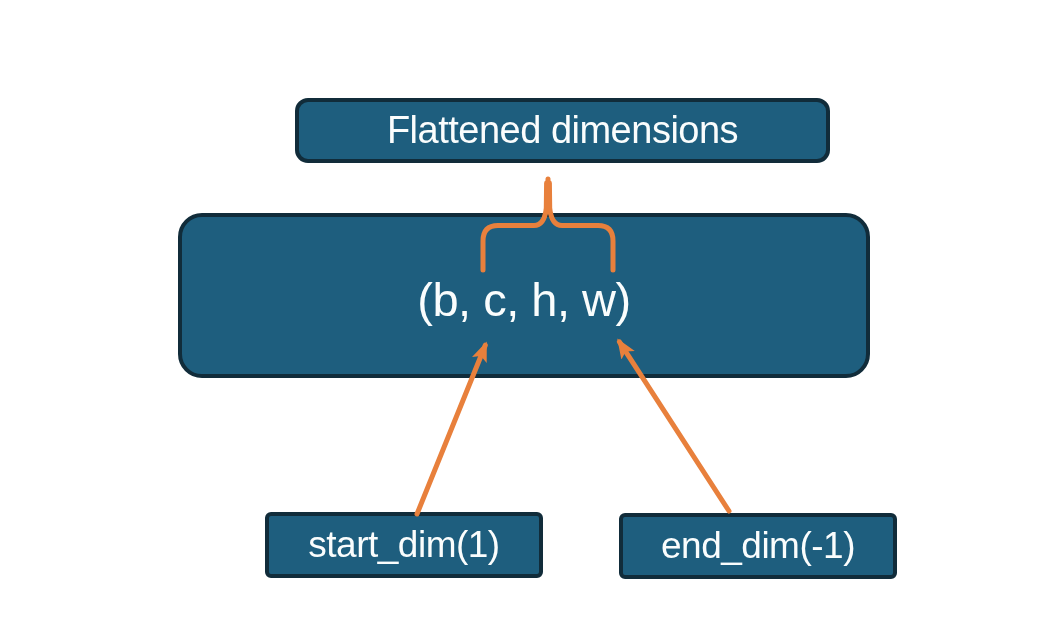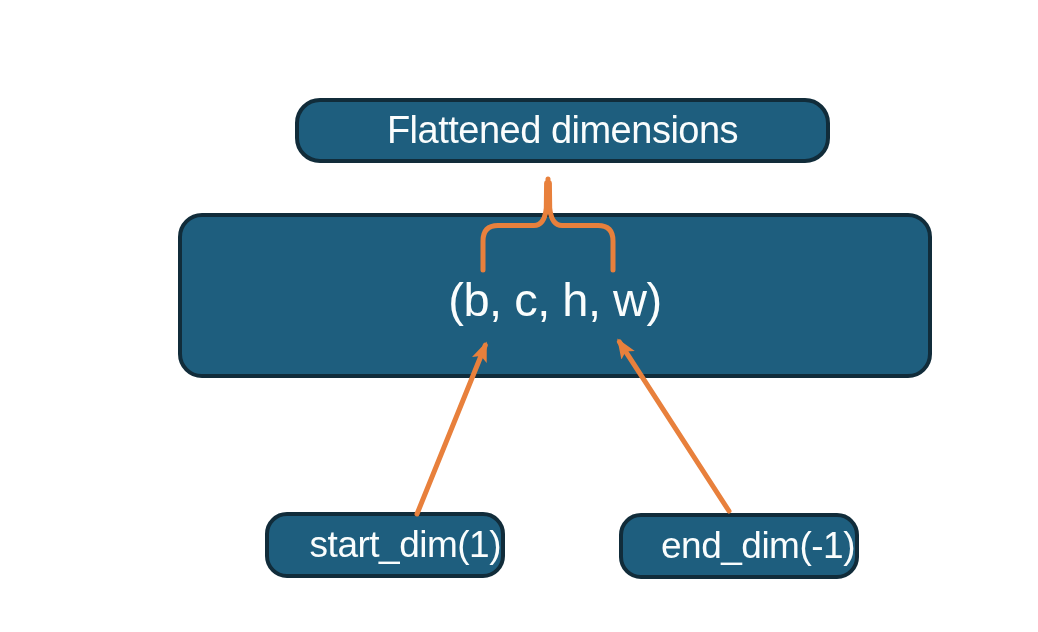--- a/index.html
+++ b/index.html
@@ -26,35 +26,34 @@
     color: var(--text-color);
     display: flex;
     align-items: center;
     justify-content: center;
     letter-spacing: -0.5px;
     white-space: nowrap;
   }
   .node-top {
     left: 295px; top: 98px;
     width: 535px; height: 65px;
-    border-radius: 25px;
+    border-radius: 13px;
     font-size: 38px;
   }
   .node-main {
     left: 178px; top: 213px;
-    width: 754px; height: 165px;
+    width: 692px; height: 165px;
     border-radius: 24px;
     font-size: 47px;
   }
   .node-main .label { margin-top: 8px; }
   .node-small {
-    width: 240px; height: 66px;
-    border-radius: 22px;
+    width: 278px; height: 66px;
+    border-radius: 6px;
     font-size: 37px;
-    justify-content: flex-end;
   }
   .node-start { left: 265px; top: 512px; }
   .node-end   { left: 582px; top: 513px; margin-left: 37px; }
   .overlay {
     position: absolute;
     left: 0; top: 0;
     width: 1038px; height: 632px;
     pointer-events: none;
     z-index: 5;
   }

